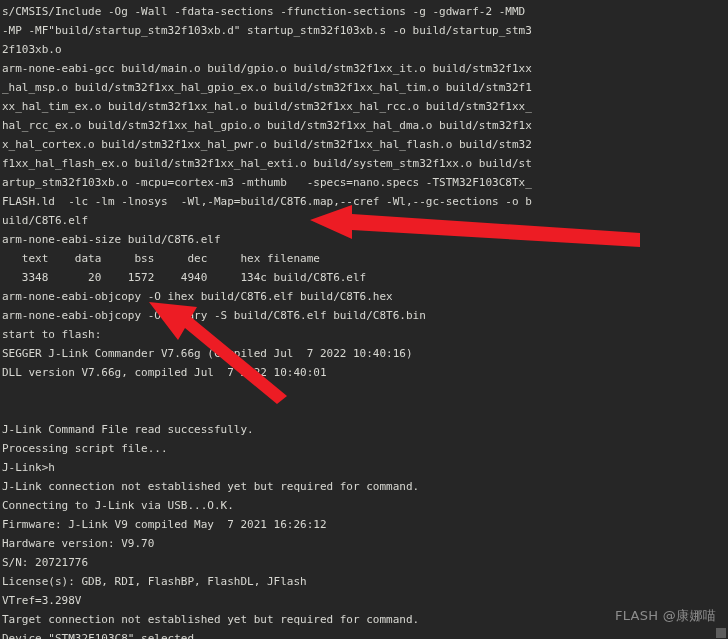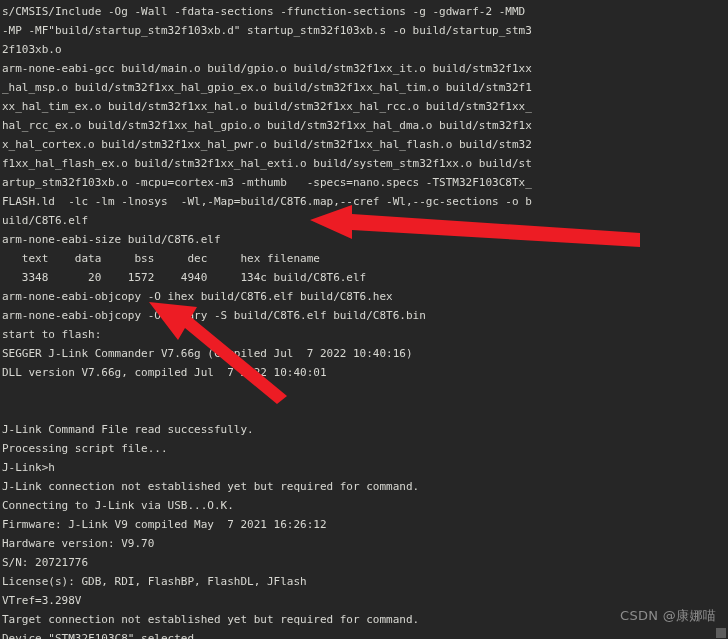--- a/index.html
+++ b/index.html
@@ -77,17 +77,17 @@
 
   <svg id="overlay" width="728" height="639" viewBox="0 0 728 639">
     <g>
       <polygon points="310,220 352,205 352,214 640,233 640,247 352,230 352,239" fill="#ED1C24"></polygon>
     </g>
     <g>
       <polygon points="149,302 197,307 191,317 287,396 277,404 185,328 178,340" fill="#ED1C24"></polygon>
     </g>
   </svg>
 
-  <div id="watermark">CSDN @康娜喵</div>
+  <div id="watermark">FLASH @康娜喵</div>
 
   <div id="resize-grip"></div>
 
 </div>
 
 </body></html>

